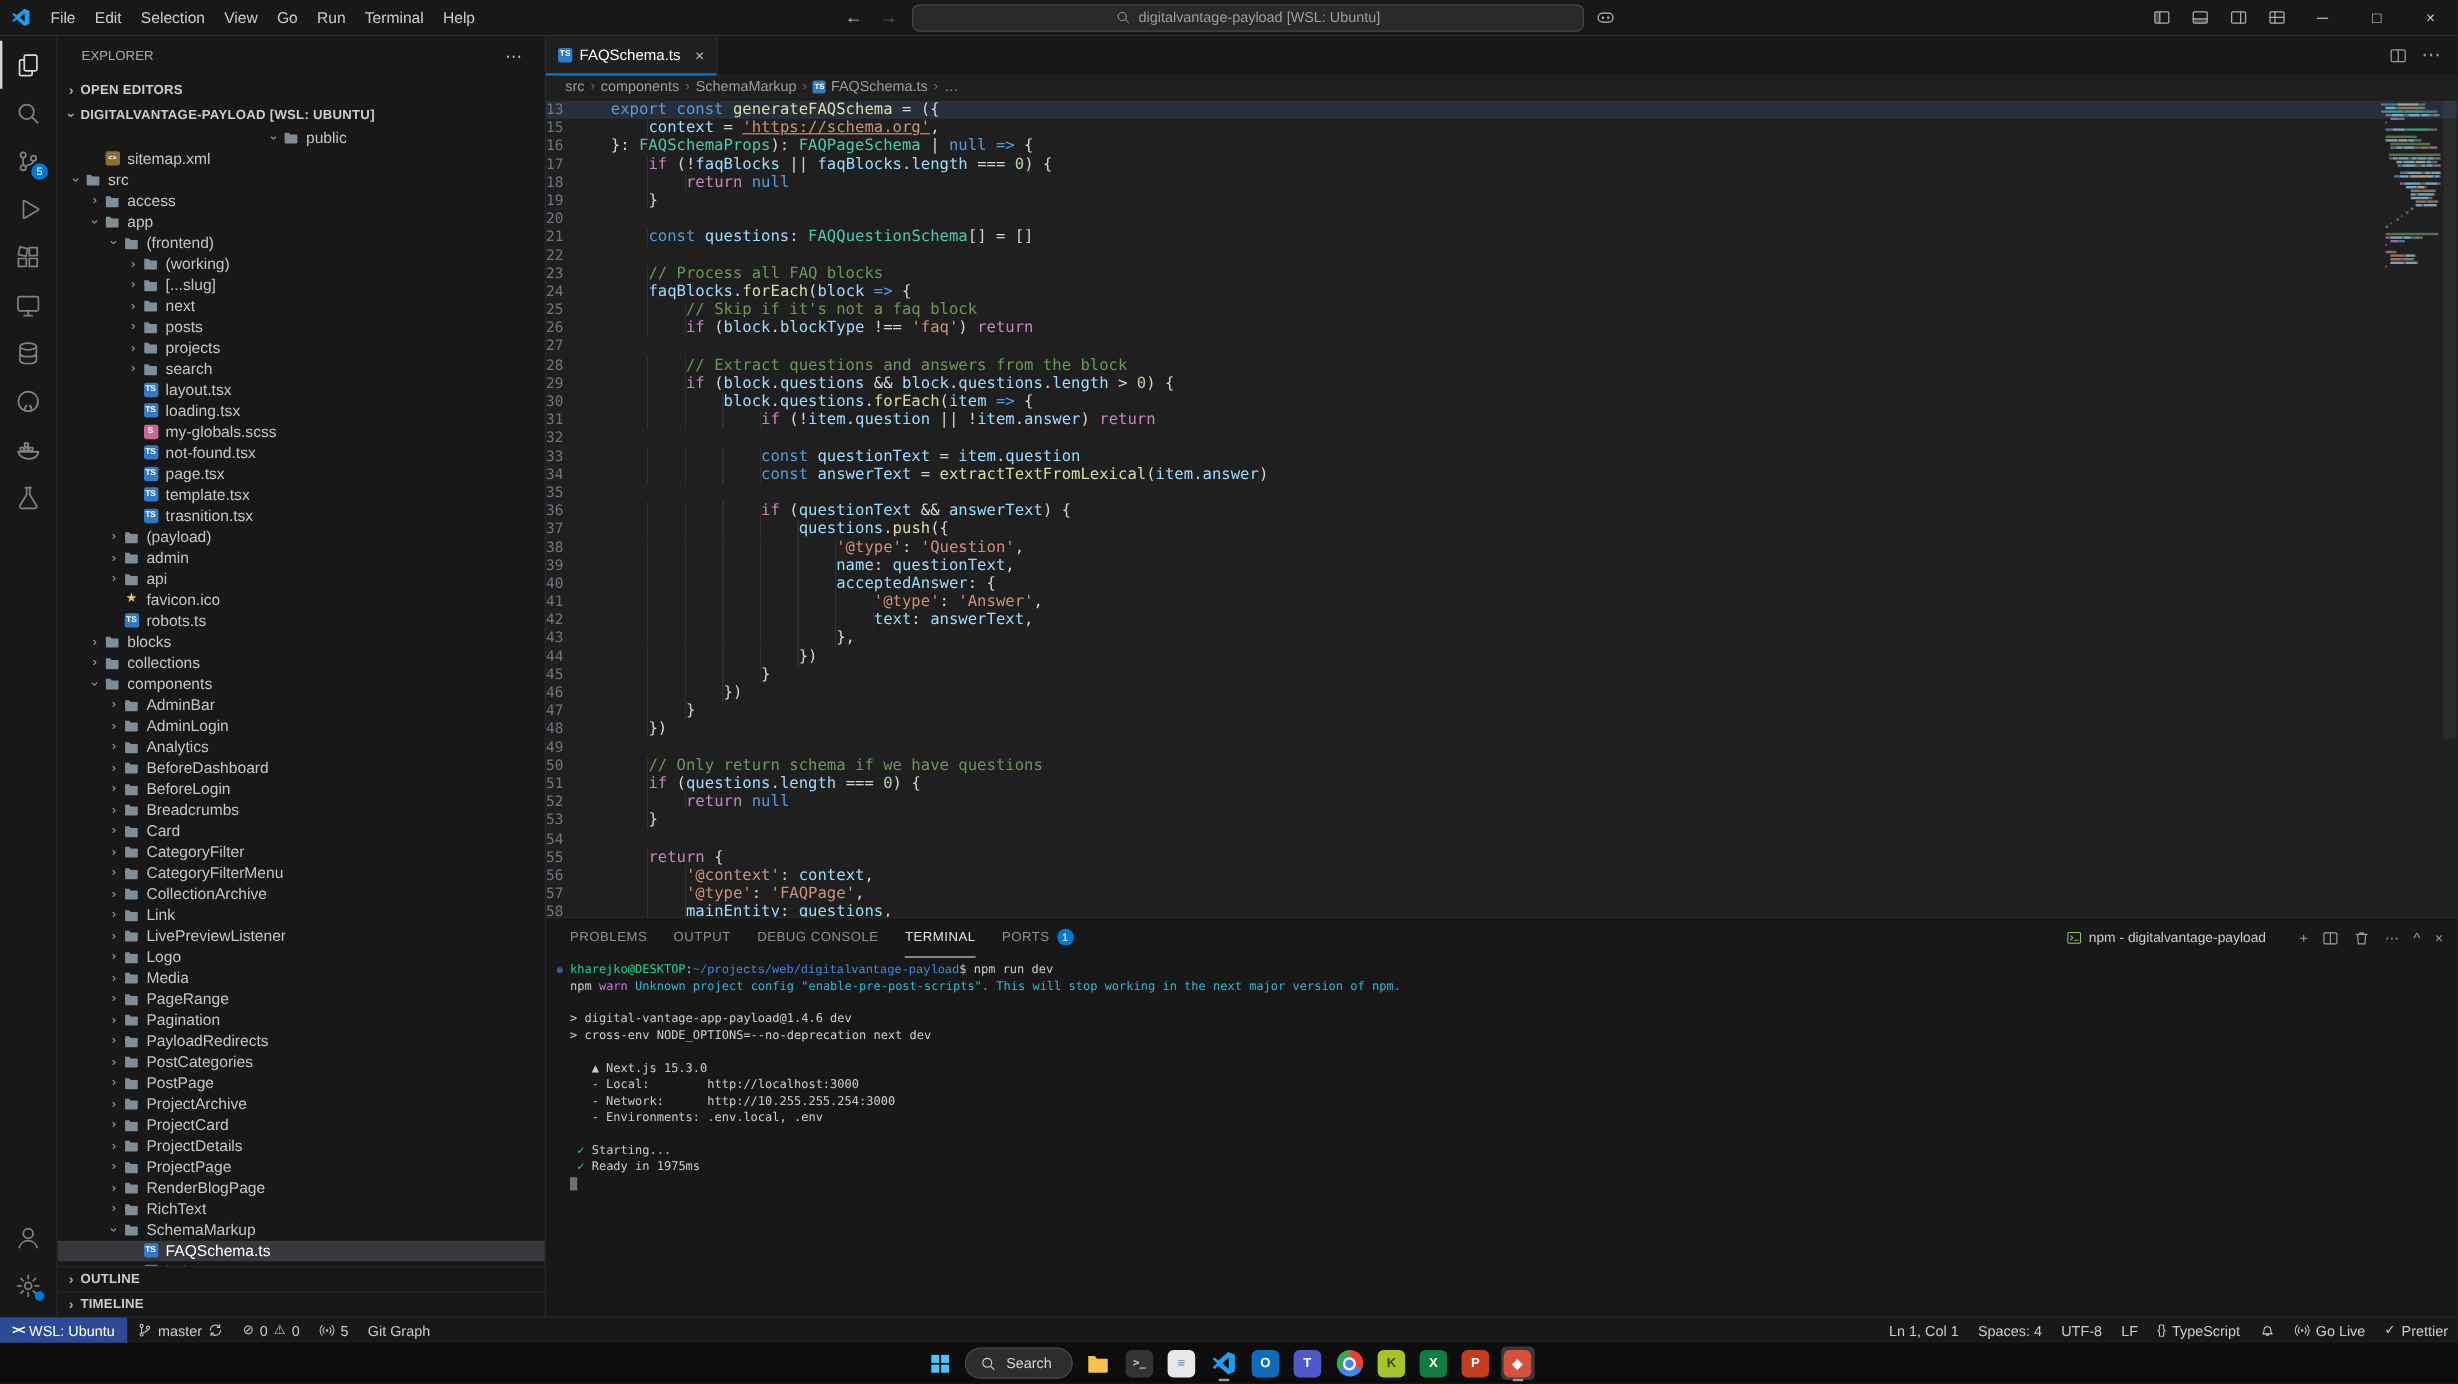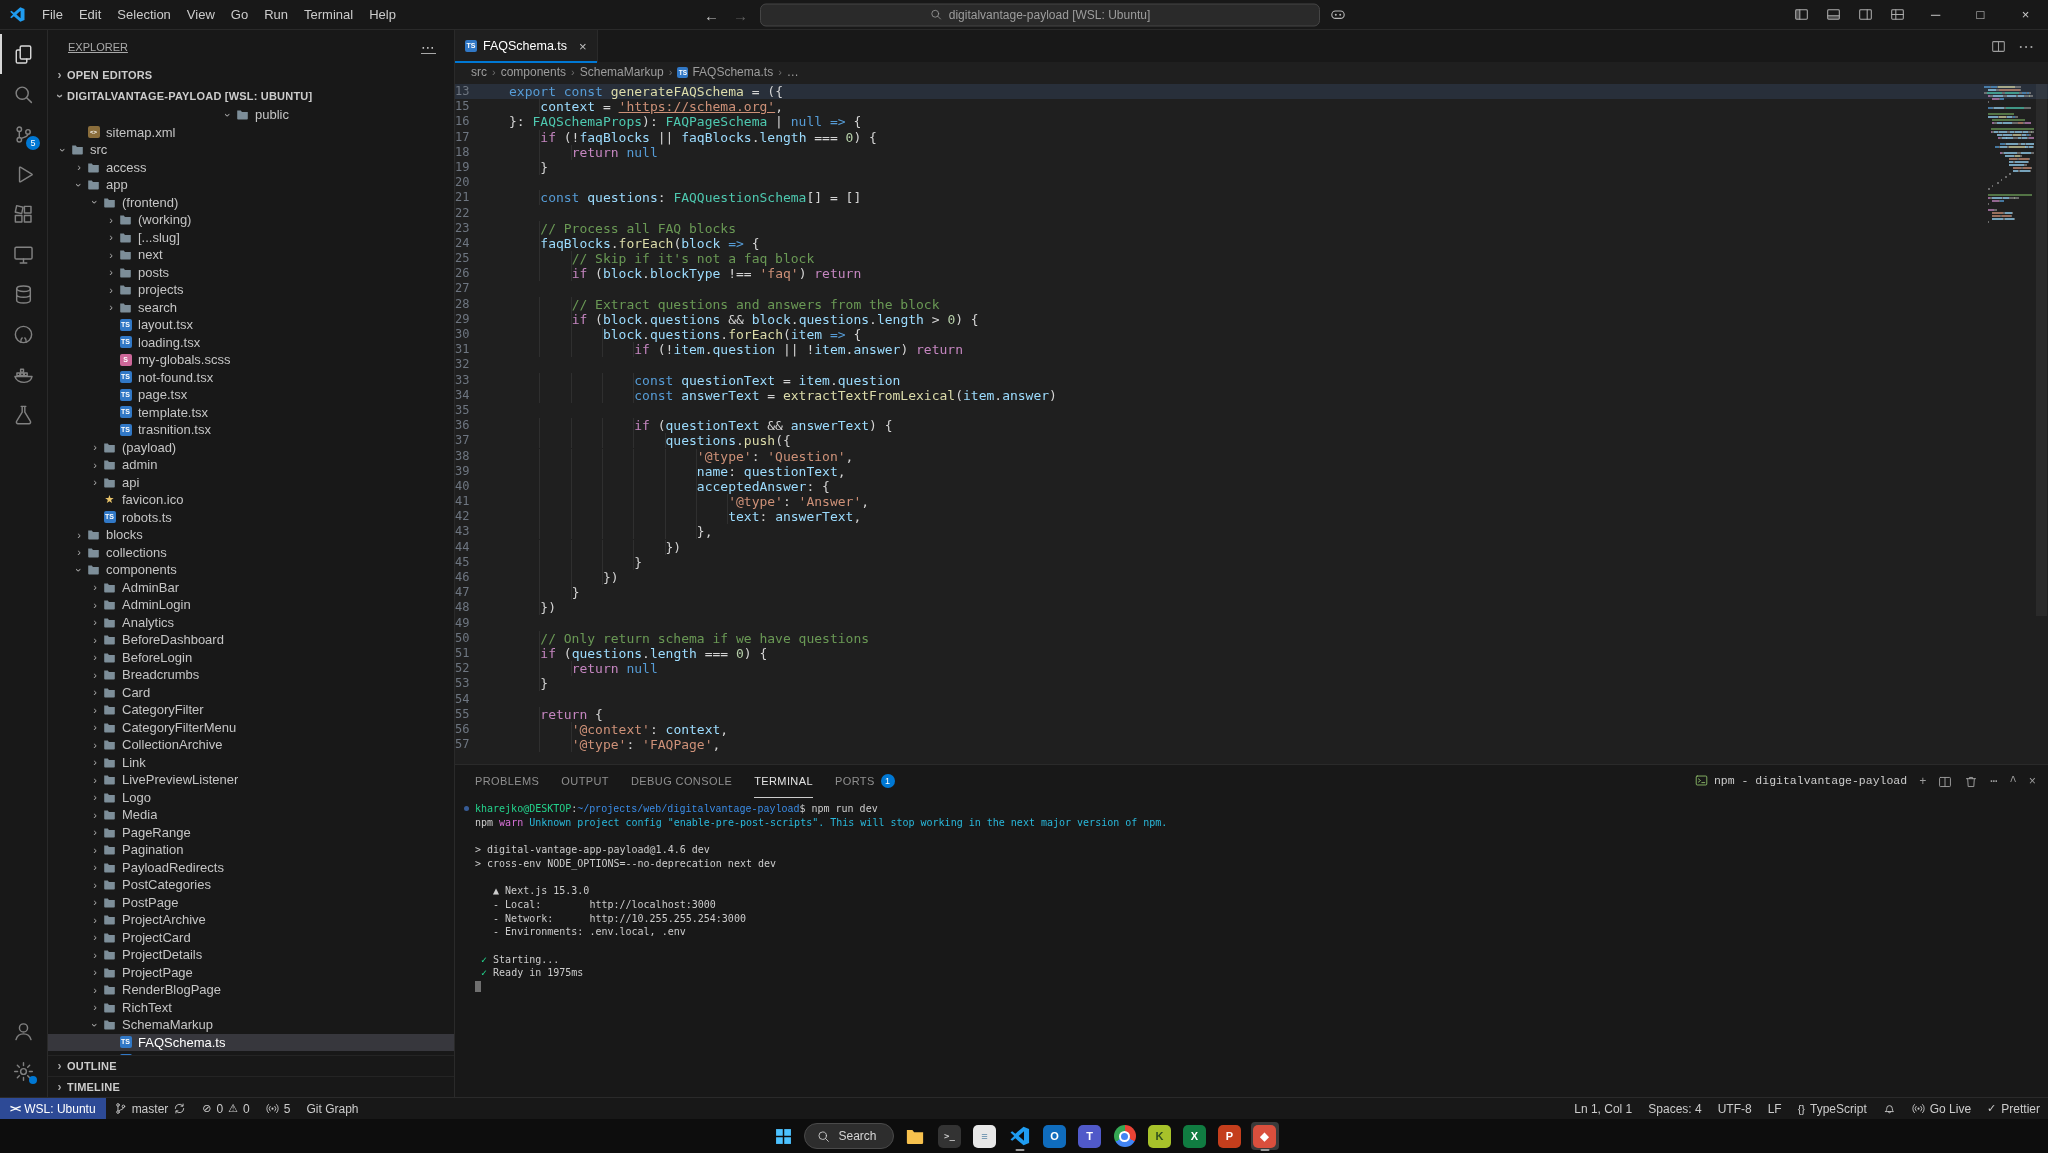--- a/index.html
+++ b/index.html
@@ -47,21 +47,21 @@
   .ab-item svg { width:21px; height:21px; }
   .ab-badge { position:absolute; right:5px; bottom:4px; min-width:14px; height:14px; padding:0 3px;
     background:#0078d4; color:#fff; font-size:9px; border-radius:8px;
     display:flex; align-items:center; justify-content:center; }
   .ab-dot { position:absolute; right:8px; bottom:7px; width:8px; height:8px; border-radius:50%; background:#0078d4; }
 
   
   .sidebar { width:407px; background:#181818; border-right:1px solid #2a2a2a;
     display:flex; flex-direction:column; font-size:13px; color:#c5c5c5; min-width:0; }
   .sb-title { flex:none; height:34px; display:flex; align-items:center; justify-content:space-between;
-    padding:0 18px 0 20px; font-size:11px; color:#a9a9a9;text-decoration:underline; }
+    padding:0 18px 0 20px; font-size:11px; color:#a9a9a9; }
   .sb-title .dots { color:#c5c5c5; font-size:14px; letter-spacing:1px; }
   .sb-header { flex:none; height:21px; display:flex; align-items:center; padding-left:4px;
     font-size:11px; font-weight:700; color:#cccccc; letter-spacing:.2px; }
   .sb-header.bordered { border-top:1px solid #242424; }
   .chev { display:inline-block; width:15px; flex:none; text-align:center; color:#a8a8a8; font-size:12px;
     transform:rotate(0deg); }
   .chev.exp { transform:rotate(90deg); }
   .tree { flex:1; overflow:hidden; }
   .trow { height:17.5px; display:flex; align-items:center; white-space:nowrap; color:#c5c5c5; }
   .trow.sel { background:#37373d; color:#ffffff; }
@@ -115,21 +115,21 @@
   .panel { flex:none; height:333px; background:#181818; border-top:1px solid #2a2a2a;
     display:flex; flex-direction:column; }
   .panel-top { flex:none; height:33px; display:flex; align-items:center; justify-content:space-between;
     padding:0 12px 0 20px; }
   .ptabs { display:flex; gap:22px; height:100%; align-items:stretch; }
   .ptab { display:flex; align-items:center; gap:6px; font-size:11px; letter-spacing:.4px; color:#8f8f8f;
     border-bottom:1px solid transparent; }
   .ptab.active { color:#e4e4e4; border-bottom-color:#cccccc; }
   .pbadge { min-width:14px; height:14px; padding:0 3px; border-radius:8px; background:#0078d4; color:#fff;
     font-size:9px; display:flex; align-items:center; justify-content:center; }
-  .panel-right { display:flex; align-items:flex-start; gap:12px; color:#9d9d9d; font-size:11.5px;font-family:Liberation Mono, monospace; }
+  .panel-right { display:flex; align-items:center; gap:28px; color:#9d9d9d; font-size:11.5px; }
   .psession { display:flex; align-items:center; gap:6px; color:#cccccc; }
   .psession svg { width:13px; height:13px; color:#8fbf6b; }
   .pact { color:#9d9d9d; font-size:12px; display:flex; align-items:center; }
   .pact svg { width:14px; height:14px; }
   .terminal { flex:1; overflow:hidden; padding:4px 0 0 20px; font:10px/13.7px "DejaVu Sans Mono",monospace; color:#cccccc; }
   .trml { position:relative; white-space:pre; height:13.7px; }
   .trml.deco::before { content:''; position:absolute; left:-11px; top:4px; width:5px; height:5px;
     border-radius:50%; background:#3f6db5; opacity:.8; }
   .tt-tg { color:#23d18b; } .tt-tb { color:#3b8eea;font-family:Liberation Mono, monospace; } .tt-tw { color:#cccccc; }
   .tt-tm { color:#d670d6; } .tt-tc { color:#29b8db; }
@@ -1038,20 +1038,24 @@
             <span class="lc"><span class="tk-ind">    </span><span class="tk-ctrl">return</span><span class="tk-pln"> {</span></span>
           </div>
           <div class="cl">
             <span class="ln">56</span>
             <span class="lc"><span class="tk-ind">        </span><span class="tk-str">'@context'</span><span class="tk-pln">: </span><span class="tk-var">context</span><span class="tk-pln">,</span></span>
           </div>
           <div class="cl">
             <span class="ln">57</span>
             <span class="lc"><span class="tk-ind">        </span><span class="tk-str">'@type'</span><span class="tk-pln">: </span><span class="tk-str">'FAQPage'</span><span class="tk-pln">,</span></span>
           </div>
+          <div class="cl">
+            <span class="ln">58</span>
+            <span class="lc"><span class="tk-ind">        </span><span class="tk-var">mainEntity</span><span class="tk-pln">: </span><span class="tk-var">questions</span><span class="tk-pln">,</span></span>
+          </div>
         </div>
       <div class="minimap" id="minimap">
           <div class="mm-row">
             <span class="mm-seg" style="width: 6.3px; background: rgb(86, 156, 214);"></span>
             <span class="mm-seg" style="width: 1.05px; background: rgb(138, 138, 138);"></span>
             <span class="mm-seg" style="width: 5.25px; background: rgb(86, 156, 214);"></span>
             <span class="mm-seg" style="width: 1.05px; background: rgb(138, 138, 138);"></span>
             <span class="mm-seg" style="width: 17.85px; background: rgb(220, 220, 170);"></span>
             <span class="mm-seg" style="width: 5.25px; background: rgb(138, 138, 138);"></span>
           </div>

